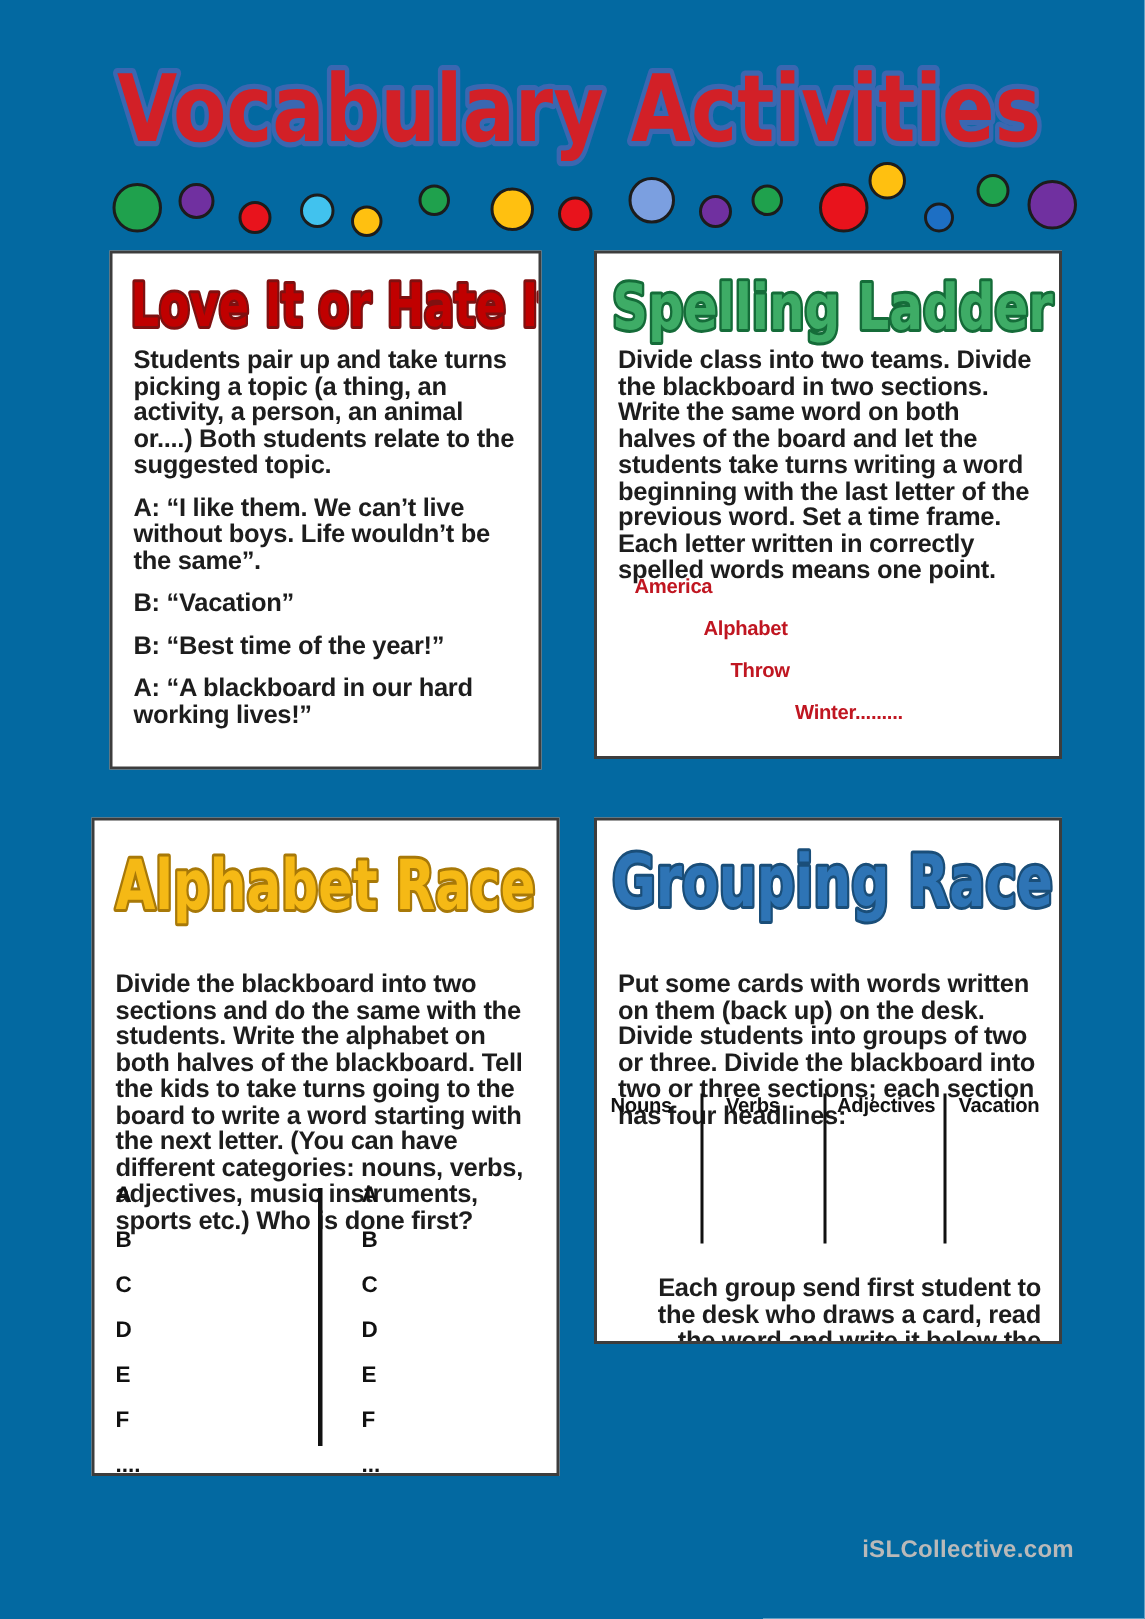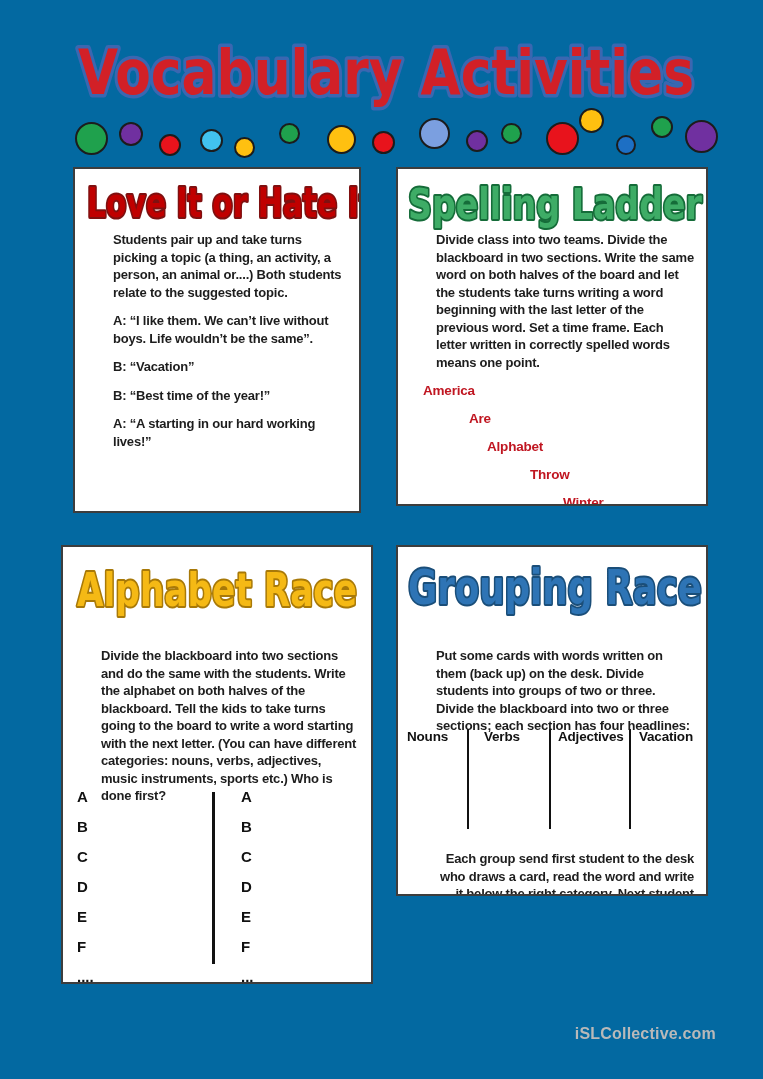--- a/index.html
+++ b/index.html
@@ -27,22 +27,22 @@
 
   .card-1 .title-svg{left:10px;top:8px;width:292px;height:54px;}
   .card-1 .title-svg text{font-size:40px;}
   .card-2 .title-svg{left:8px;top:8px;width:302px;height:56px;}
   .card-2 .title-svg text{font-size:42px;}
   .card-3 .title-svg{left:12px;top:12px;width:288px;height:64px;}
   .card-3 .title-svg text{font-size:46px;}
   .card-4 .title-svg{left:8px;top:8px;width:300px;height:66px;}
   .card-4 .title-svg text{font-size:48px;}
 
-  .body{position:absolute;left:14px;right:12px;color:#1d1d1d;font-size:13px;
-        line-height:17.5px;font-weight:700;letter-spacing:-0.2px;margin-left:24px;}
+  .body{position:absolute;left:14px;right:12px;color:#1d1d1d;font-size:17px;
+        line-height:17.5px;font-weight:700;letter-spacing:-0.2px;}
   .body p{margin:0 0 11px 0;}
   .card-1 .body{top:62px;}
   .card-2 .intro{top:62px;}
   .card-3 .intro{top:100px;}
   .card-4 .intro{top:100px;}
 
   
   .ladder{position:absolute;left:14px;top:208px;right:10px;font-size:13.5px;
           font-weight:700;letter-spacing:-0.2px;}
   .ladder div{line-height:28px;}
@@ -108,34 +108,33 @@
 
   <section class="card card-1">
     <svg class="title-svg">
       <text x="2" y="40" textLength="286" lengthAdjust="spacingAndGlyphs" stroke-width="4" fill="#C00000" stroke="#7F1010">Love It or Hate It</text>
     </svg>
     <div class="body">
       <p>Students pair up and take turns picking a topic (a thing, an activity, a person, an animal or....) Both students relate to the suggested topic.</p>
       <p>A: “I like them. We can’t live without boys. Life wouldn’t be the same”.</p>
       <p>B: “Vacation”</p>
       <p>B: “Best time of the year!”</p>
-      <p>A: “A starting in our hard working lives!”</p>
+      <p>A: “A blackboard in our hard working lives!”</p>
     </div>
   </section>
 
   <section class="card card-2">
     <svg class="title-svg">
       <text x="2" y="42" textLength="294" lengthAdjust="spacingAndGlyphs" stroke-width="4" fill="#3EAC66" stroke="#156C39">Spelling Ladder</text>
     </svg>
     <div class="body intro">
       <p>Divide class into two teams. Divide the blackboard in two sections. Write the same word on both halves of the board and let the students take turns writing a word beginning with the last letter of the previous word. Set a time frame. Each letter written in correctly spelled words means one point.</p>
     </div>
     <div class="ladder" style="color: rgb(192, 22, 33);">
       <div>America</div>
-      <div>Are</div>
       <div>Alphabet</div>
       <div>Throw</div>
       <div>Winter.........</div>
     </div>
   </section>
 
   <section class="card card-3">
     <svg class="title-svg">
       <text x="2" y="47" textLength="280" lengthAdjust="spacingAndGlyphs" stroke-width="4" fill="#F5B915" stroke="#A87908">Alphabet Race</text>
     </svg>

